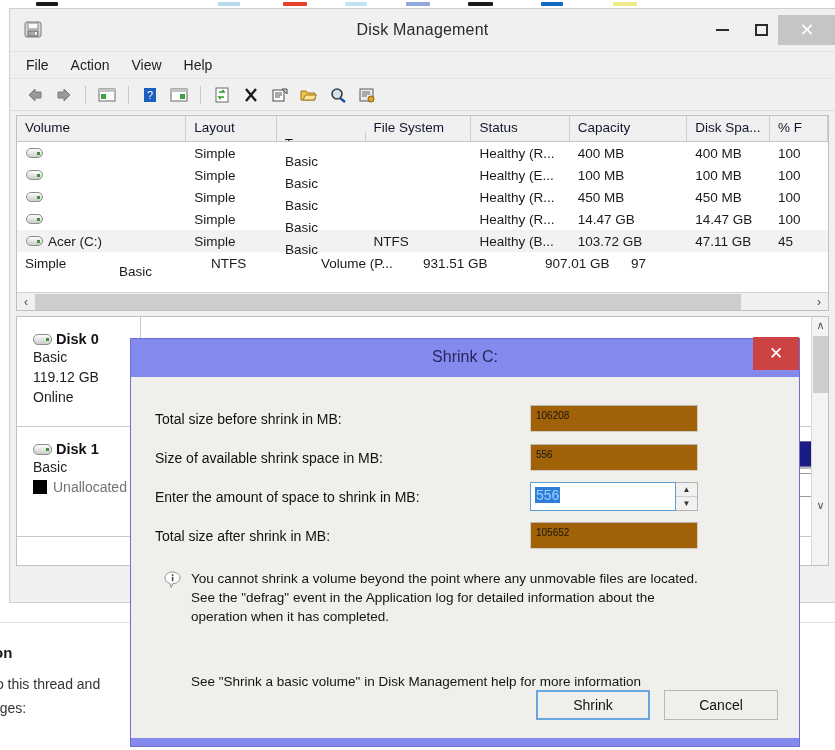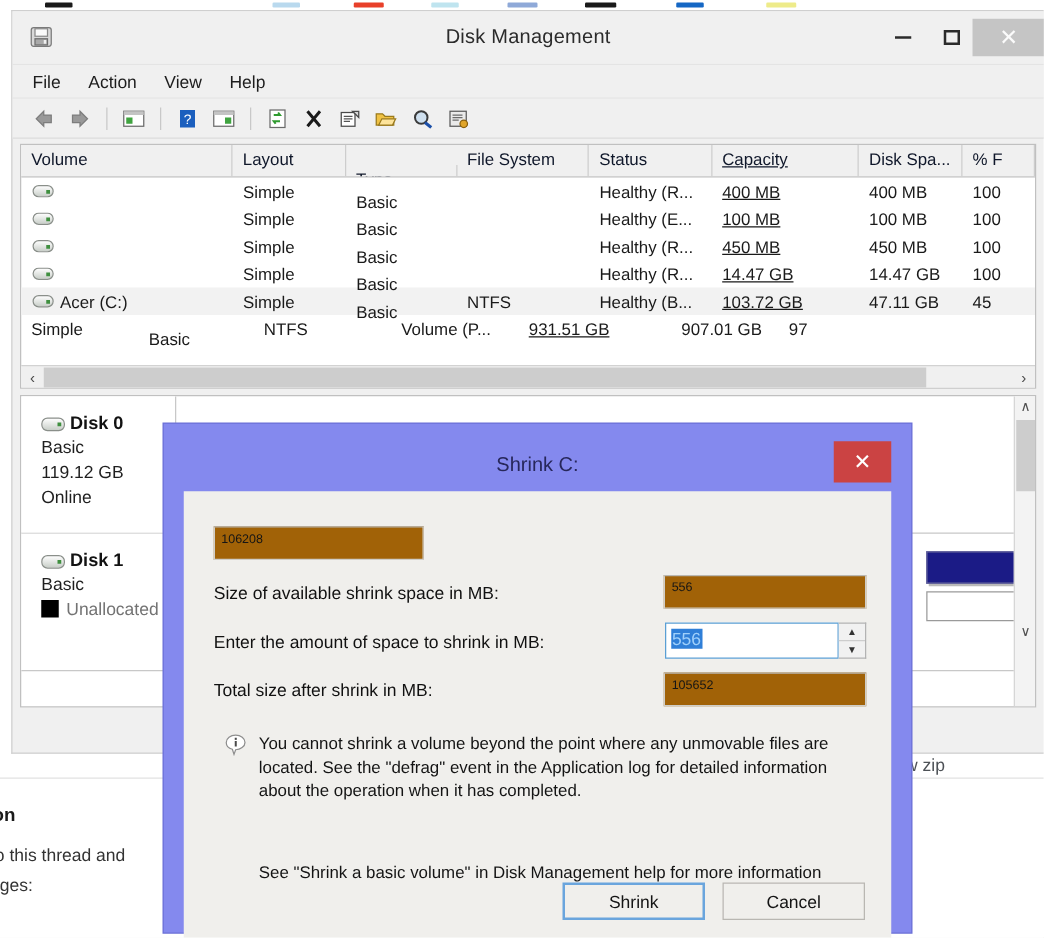--- a/index.html
+++ b/index.html
@@ -115,21 +115,21 @@
   .vol-ico {
     width: 17px; height: 10px; border-radius: 5px;
     background: linear-gradient(#fdfdfd, #c9cfc9);
     border: 1px solid #8a8f8a; position: relative; flex: none;
   }
   .vol-ico::after {
     content: ""; position: absolute; right: 2px; top: 3px;
     width: 3px; height: 3px; background: #3f8f3f;
   }
   .w-vol { width: 176px; } .w-lay { width: 94px; } .w-typ { width: 92px; margin-top: 16px; }
-  .w-fs  { width: 110px; } .w-sta { width: 102px; } .w-cap { width: 122px; text-decoration: underline; }
+  .w-fs  { width: 110px; } .w-sta { width: 102px; } .w-cap { width: 122px; }
   .w-fre { width: 86px; }  .w-pct { width: 60px; }
 
   .vol-hscroll {
     position: absolute; left: 0; bottom: 0; width: 100%; height: 18px;
     background: #f0f0f0; border-top: 1px solid #d2d2d2;
     display: flex; align-items: center;
   }
   .hs-arrow {
     width: 18px; text-align: center; font-size: 12px; color: #4b4b4b;
     cursor: default;
@@ -191,23 +191,23 @@
   .vs-up { position: absolute; top: 0; width: 17px; }
   .vs-down { position: absolute; top: 180px; width: 17px; }
   .vs-thumb {
     position: absolute; top: 19px; left: 1px; width: 15px; height: 57px;
     background: #cdcdcd;
   }
 
   
   .dialog {
     position: absolute; left: 131px; top: 339px;
-    width: 598px; height: 407px;
+    width: 668px; height: 407px;
     background: #8489ee;
-    padding: 16px;
+    padding: 0;
     box-shadow: 0 0 0 1px #6a6fd6;
   }
   .dlg-title {
     position: relative; height: 38px;
   }
   .dlg-title-text {
     position: absolute; left: 0; right: 0; top: 9px; text-align: center;
     font-size: 16px; color: #27275a;
   }
   .dlg-close {
@@ -530,20 +530,21 @@
   <div class="dialog">
     <div class="dlg-title">
       <div class="dlg-title-text">Shrink C:</div>
       <div class="dlg-close">
         <span>✕</span>
       </div>
     </div>
     <div class="dlg-body">
 
       <div class="frow">
+        <div class="flabel">Total size before shrink in MB:</div>
         <div class="fval">106208</div>
       </div>
 
       <div class="frow">
         <div class="flabel">Size of available shrink space in MB:</div>
         <div class="fval">556</div>
       </div>
 
       <div class="frow">
         <div class="flabel">Enter the amount of space to shrink in MB:</div>

